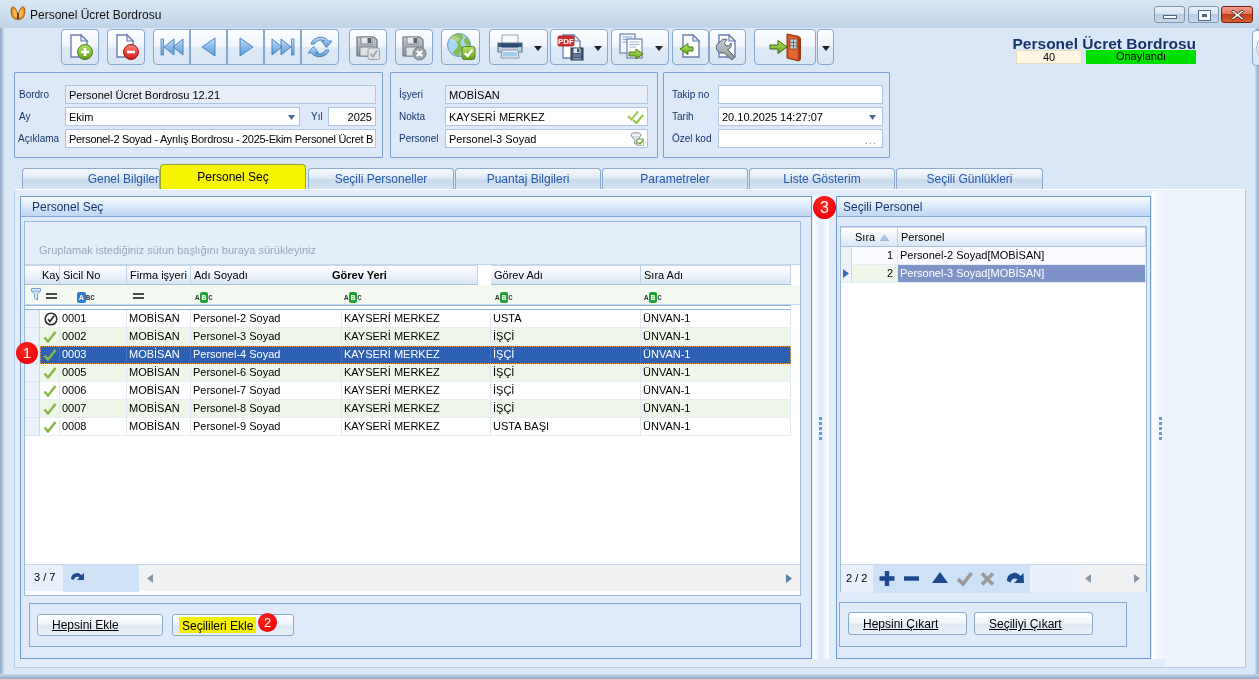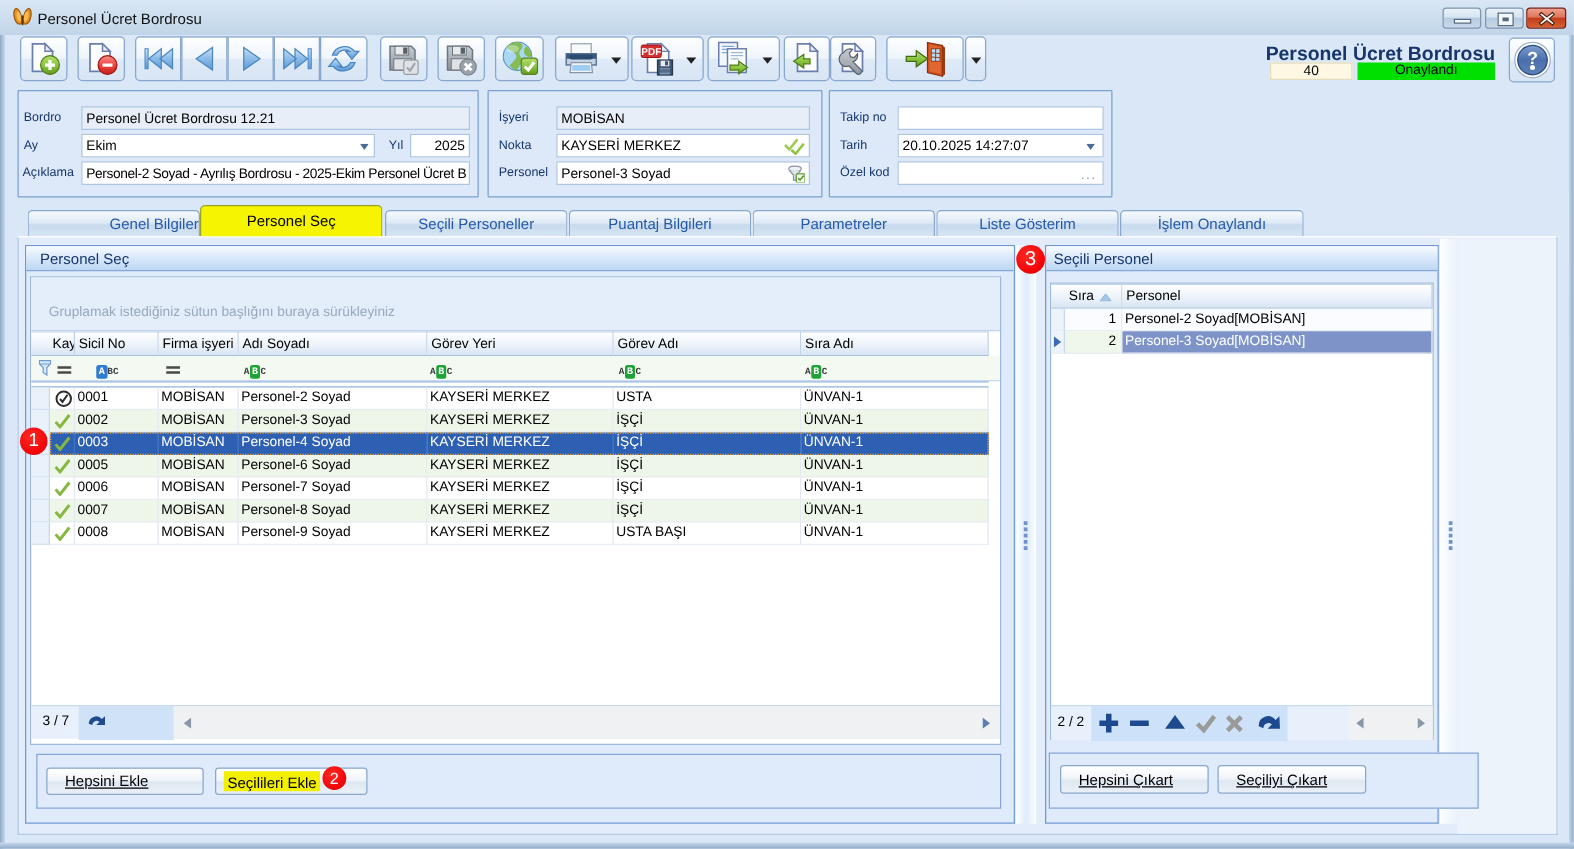--- a/index.html
+++ b/index.html
@@ -15,21 +15,21 @@
 #titlebar .ttext { position:absolute; left:30px; top:8px; font-size:12px; color:#111; }
 #client { position:absolute; left:4px; top:28px; width:1251px; height:646px; background:#d9e7f7; }
 
 
 .winbtn { position:absolute; top:6px; height:17px; border-radius:3px; }
 #btnmin, #btnmax { background:linear-gradient(#e9f1fa 0%, #d6e4f2 45%, #b6cbe2 50%, #cad9ea 100%); border:1px solid #8096ad; }
 #btnclose { background:linear-gradient(#efa18c 0%, #e0745a 45%, #c03d1c 50%, #d8602f 100%); border:1px solid #7a1c10; }
 
 
 .tbtn { position:absolute; top:29px; height:36px; border:1px solid #88a7cf; border-radius:4px;
-  background:linear-gradient(#fdfeff 0%, #eff5fc 48%, #dfeaf7 52%, #d8e5f4 100%); }
+  background:linear-gradient(#fdfeff 0%, #eff5fc 48%, #dfeaf7 52%, #d8e5f4 100%);margin-left:45px; }
 .tbtn svg { position:absolute; left:50%; top:50%; transform:translate(-50%,-50%); }
 .dd { position:absolute; width:0; height:0; border-left:4px solid transparent; border-right:4px solid transparent; border-top:5px solid #222; }
 
 
 .gbox { position:absolute; border:1px solid #7ba0d4; background:#dde9f8; border-radius:1px; }
 .flabel { position:absolute; color:#16366e; font-size:10px; }
 .finput { position:absolute; background:#fff; border:1px solid #aec6e2; font-size:11px; color:#000; padding:2px 3px 0 3px; overflow:hidden; white-space:nowrap; height:19px; line-height:14px; }
 .fro { background:#e7eef8; }
 
 
@@ -304,39 +304,39 @@
 </div>
 <div class="finput" style="left:718px;top:129px;width:165px;">
     <span class="abs" style="right:5px;top:3px;color:#8798ad;letter-spacing:1px;">...</span>
   </div>
 
 <div class="tab" style="left:22px;width:138px;text-align:right;">Genel Bilgiler</div>
 <div class="tab" style="left:308px;width:146px;">Seçili Personeller</div>
 <div class="tab" style="left:455px;width:146px;">Puantaj Bilgileri</div>
 <div class="tab" style="left:602px;width:146px;">Parametreler</div>
 <div class="tab" style="left:749px;width:146px;">Liste Gösterim</div>
-<div class="tab" style="left:896px;width:147px;">İşlem Onaylandı</div>
+<div class="tab" style="left:896px;width:147px;">Seçili Günlükleri</div>
 <div class="tab tabactive" style="left:160px;width:146px;">Personel Seç</div>
 
 <div class="abs" style="left:14px;top:189px;width:1232px;height:479px;border:1px solid #b5cae4;background:#e2ecfa;border-top-color:#fff;"></div>
 
 <div class="panel" style="left:20px;top:196px;width:792px;height:463px;">
   <div class="phead">Personel Seç</div>
 </div>
 <div class="gridbox" style="left:24px;top:221px;width:777px;height:375px;">
   <div class="abs" style="left:0;top:0;right:0;height:43px;background:#e4eefa;border-bottom:1px solid #c3d5ea;">
     <span class="abs" style="left:14px;top:22px;color:#99a8bd;">Gruplamak istediğiniz sütun başlığını buraya sürükleyiniz</span>
   </div>
   <div class="ghdrow" style="top:43px;">
     <div class="ghcell" style="left:0;width:15px;border-right:none;"></div>
     <div class="ghcell" style="left:15px;width:20px;padding-left:2px;">Kay</div>
     <div class="ghcell" style="left:35px;width:67px;">Sicil No</div>
     <div class="ghcell" style="left:102px;width:64px;">Firma işyeri</div>
     <div class="ghcell" style="left:166px;width:151px;">Adı Soyadı</div>
-    <div class="ghcell" style="left:317px;width:149px;">Görev Yeri</div>
+    <div class="ghcell" style="left:304px;width:149px;font-weight:bold;">Görev Yeri</div>
     <div class="ghcell" style="left:466px;width:150px;">Görev Adı</div>
     <div class="ghcell" style="left:616px;width:150px;">Sıra Adı</div>
   </div>
   <div class="frow" style="top:63px;height:20px;">
     <svg class="abs" style="left:6px;top:3px" width="10" height="13" viewBox="0 0 10 13">
       <path d="M0.5 0.5 L9.5 0.5 L9.5 3 L6.5 6 L6.5 12 L3.5 10 L3.5 6 L0.5 3 Z" fill="#d8e9fa" stroke="#6f9bd0" stroke-width="1"></path>
       <path d="M1 3.2 L9 3.2" stroke="#6f9bd0" stroke-width="0.8"></path>
     </svg>
     <span class="eq" style="left:21px;"></span>
     <span class="abs" style="left:28px;top:5px;margin-left:24px;"><span class="fbox" style="background:#2f7cd0;">A</span><span class="fsm">BC</span></span>
@@ -522,21 +522,21 @@
       <svg class="abs" style="left:6px;top:9px" width="6" height="9" viewBox="0 0 6 9">
           <path d="M6 0 L0 4.5 L6 9 Z" fill="#8a97a8"></path>
         </svg>
       <svg class="abs" style="right:6px;top:9px" width="6" height="9" viewBox="0 0 6 9">
           <path d="M0 0 L6 4.5 L0 9 Z" fill="#8a97a8"></path>
         </svg>
     </div>
   </div>
 </div>
 
-<div class="abs" style="left:839px;top:602px;width:344px;height:45px;border:1px solid #86a7d8;background:#dfeafa;">
+<div class="abs" style="left:839px;top:602px;width:288px;height:45px;border:1px solid #86a7d8;background:#dfeafa;">
   <div class="btn" style="left:8px;top:9px;width:119px;height:23px;padding:4px 0 0 14px;">Hepsini Çıkart</div>
   <div class="btn" style="left:134px;top:9px;width:119px;height:23px;padding:4px 0 0 14px;">Seçiliyi Çıkart</div>
 </div>
 
 <div class="badge" style="left:16px;top:342px;width:22px;height:22px;line-height:22px;font-size:15px;">1</div>
 <div class="badge" style="left:258px;top:613px;width:19px;height:19px;line-height:19px;font-size:13px;">2</div>
 <div class="badge" style="left:813px;top:196px;width:23px;height:23px;line-height:23px;font-size:16px;">3</div>
 
 <div class="abs" style="left:960px;top:35px;width:236px;text-align:right;font-size:15.5px;font-weight:bold;color:#17356b;">Personel Ücret Bordrosu</div>
 <div class="abs" style="left:1016px;top:50px;width:66px;height:14px;background:#fdf7e3;border:1px solid #e7ddbe;text-align:center;font-size:11px;line-height:13px;color:#000;">40</div>

